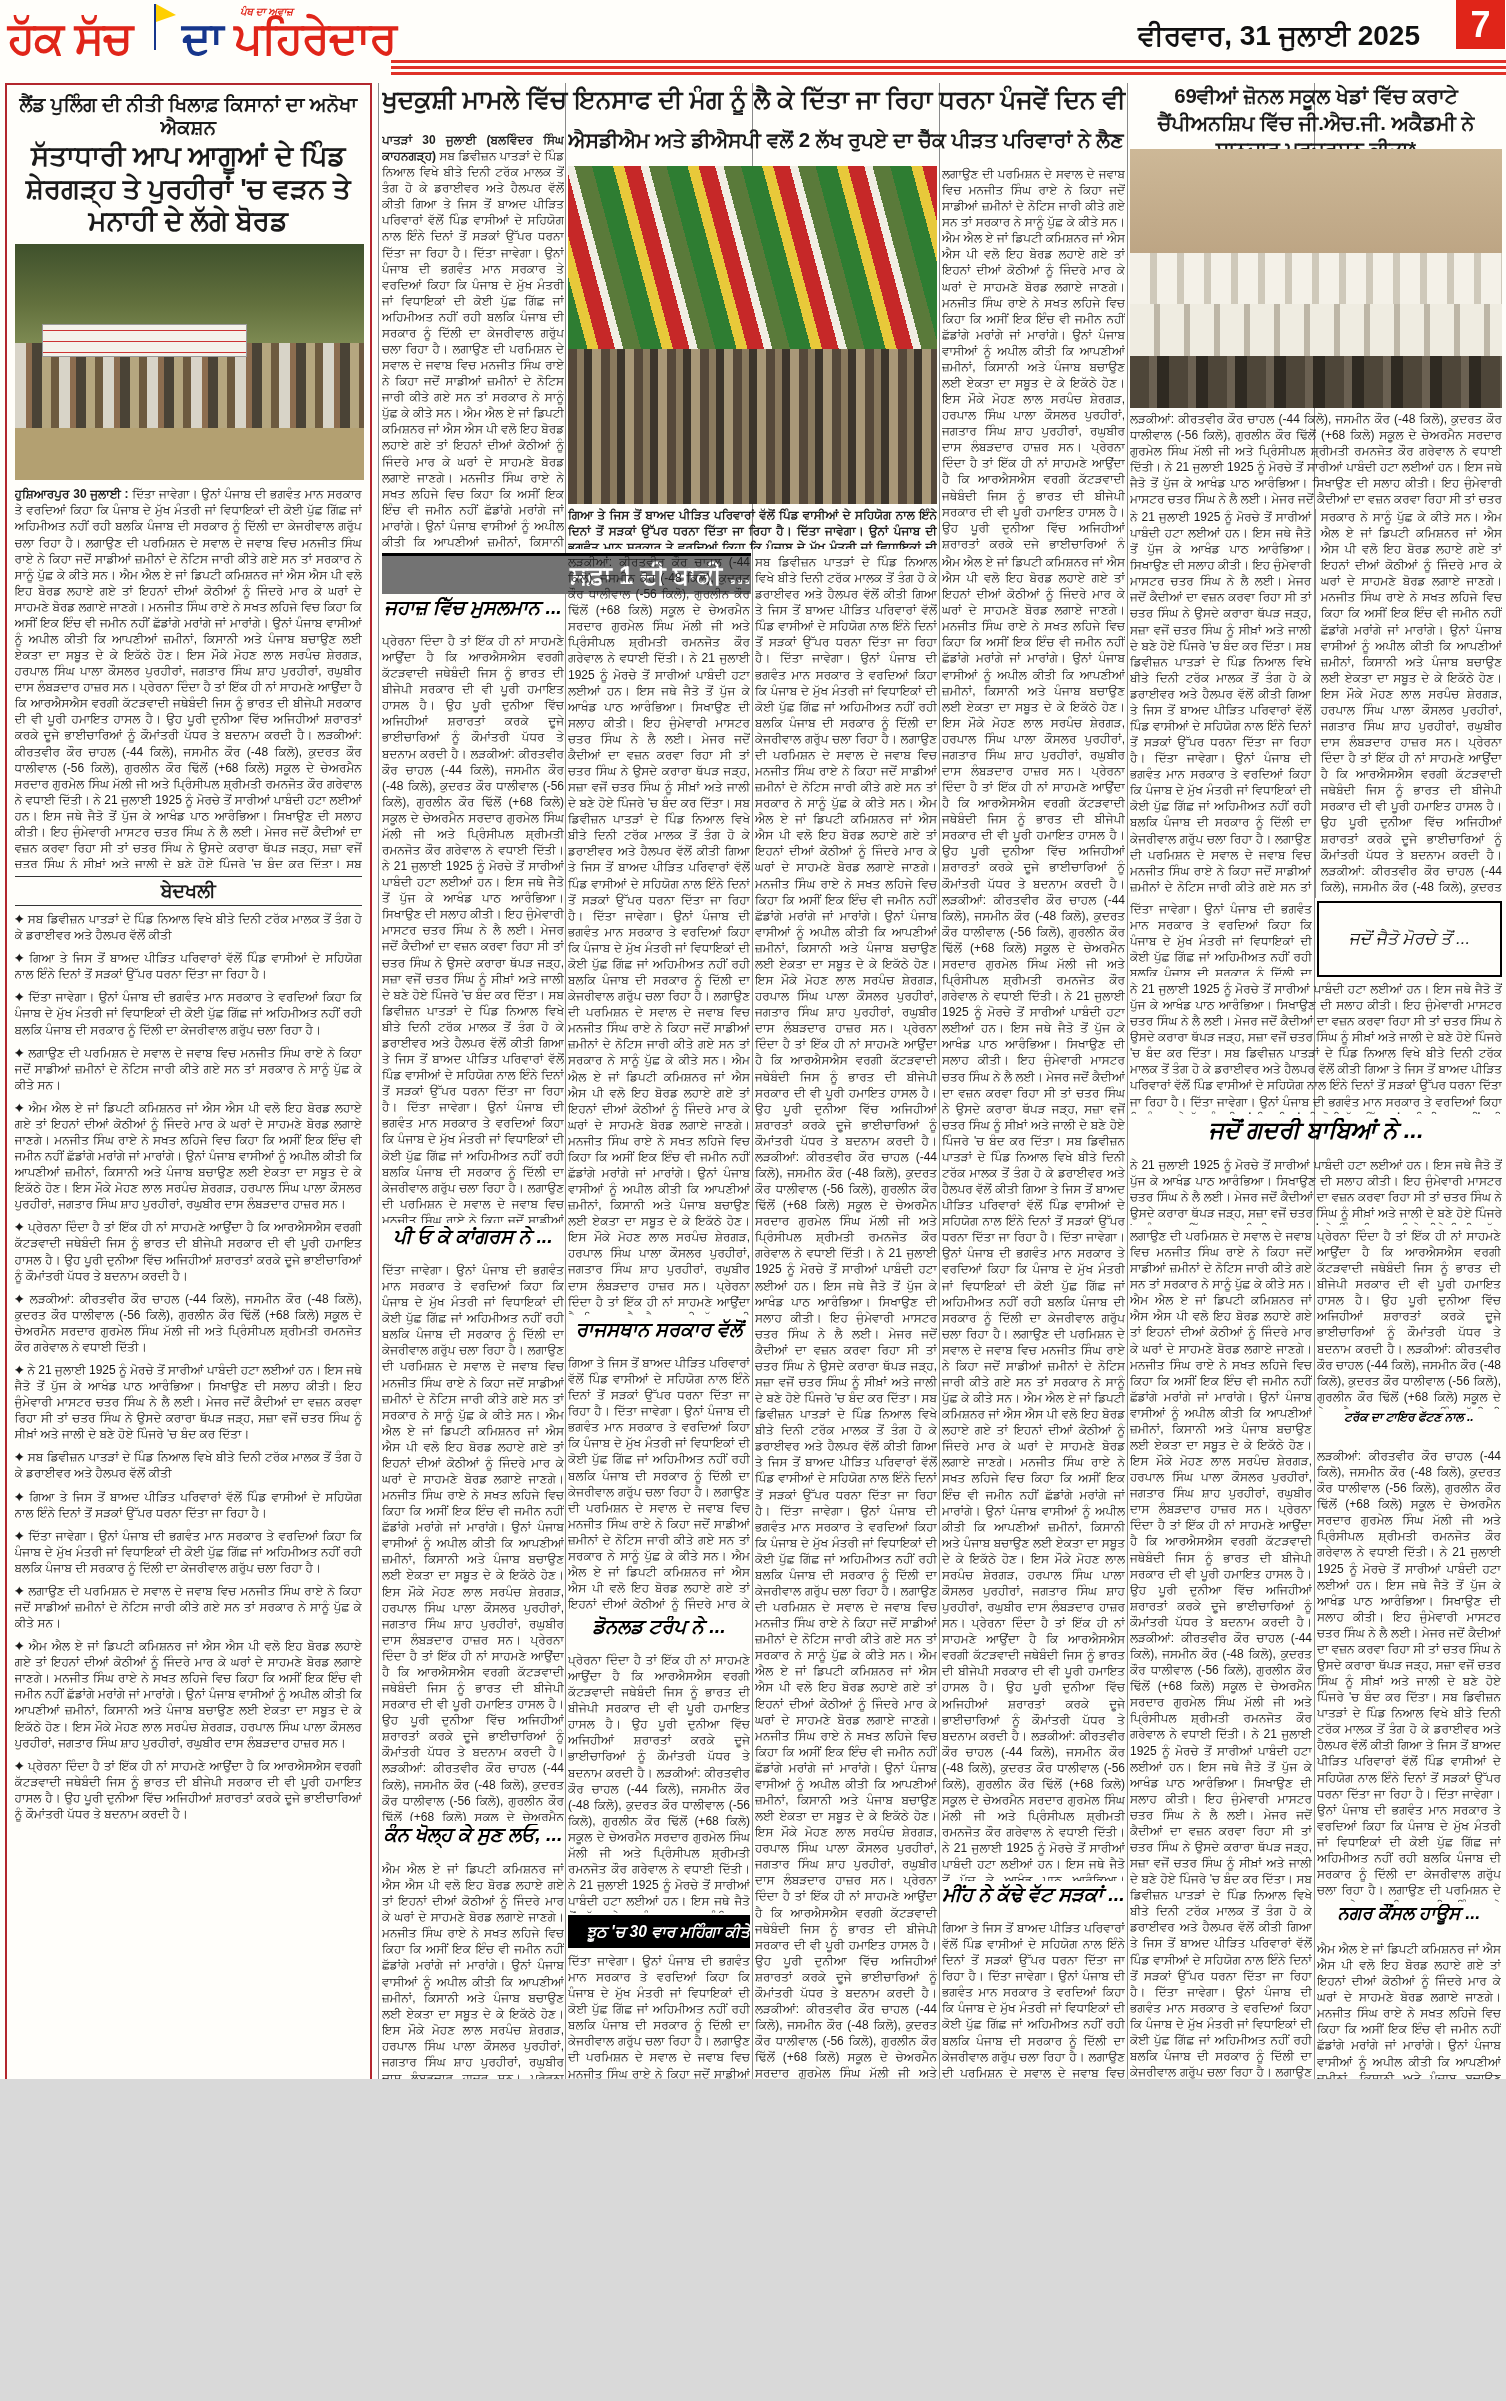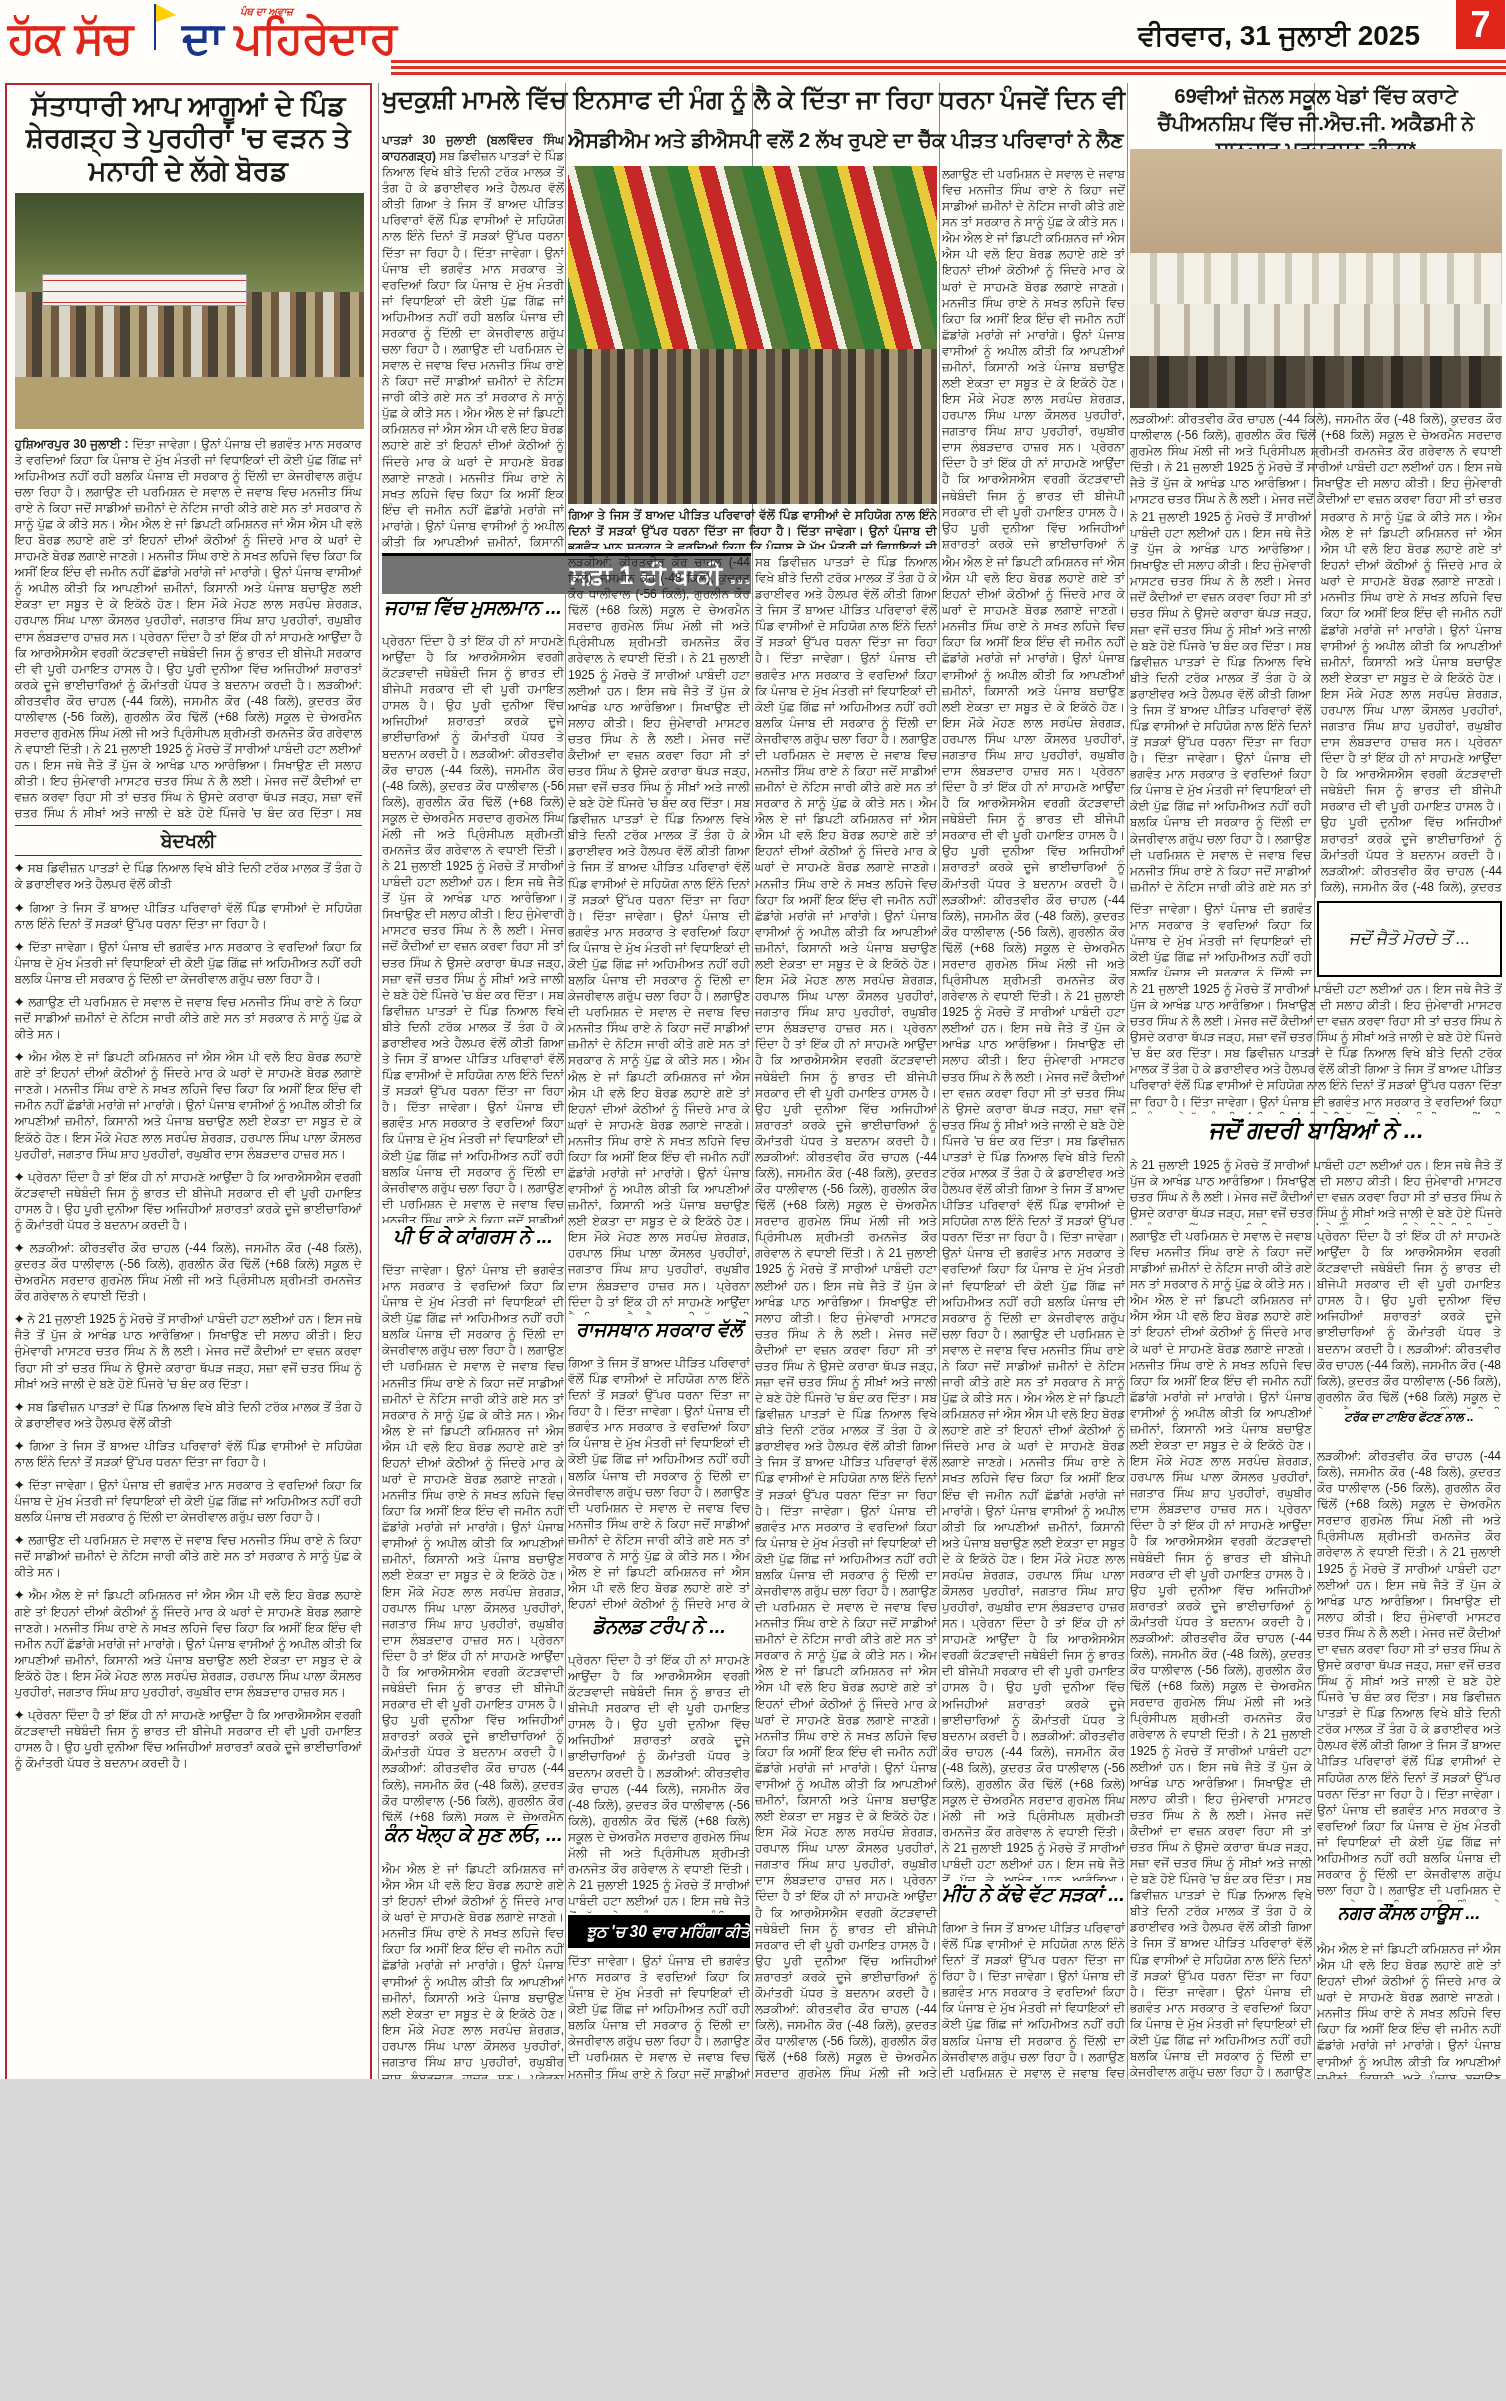--- a/index.html
+++ b/index.html
@@ -106,20 +106,21 @@
   <div class="numbox">7</div>
 
   <div class="vrule" style="left:378px"></div>
   <div class="vrule" style="left:565px"></div>
   <div class="vrule" style="left:752px"></div>
   <div class="vrule" style="left:939px"></div>
   <div class="vrule" style="left:1127px"></div>
   <div class="vrule" style="left:1314px"></div>
 
   <div class="story1">
+    <div class="kicker">ਲੈਂਡ ਪੁਲਿੰਗ ਦੀ ਨੀਤੀ ਖਿਲਾਫ਼ ਕਿਸਾਨਾਂ ਦਾ ਅਨੋਖਾ ਐਕਸ਼ਨ</div>
     <div class="headline1">ਸੱਤਾਧਾਰੀ ਆਪ ਆਗੂਆਂ ਦੇ ਪਿੰਡ ਸ਼ੇਰਗੜ੍ਹ ਤੇ ਪੁਰਹੀਰਾਂ 'ਚ ਵੜਨ ਤੇ ਮਨਾਹੀ ਦੇ ਲੱਗੇ ਬੋਰਡ</div>
     <div class="photo" style="width:349px;height:236px;margin:3.1px auto 6.3px;">
       <div class="p1-foliage"></div>
       <div class="p1-crowd"></div>
       <div class="p1-ground"></div>
       <div class="p1-banner"></div>
     </div>
     <div class="s1-body"><span class="lead-dateline">ਹੁਸ਼ਿਆਰਪੁਰ 30 ਜੁਲਾਈ :</span> <span>ਦਿੱਤਾ ਜਾਵੇਗਾ। ਉਨਾਂ ਪੰਜਾਬ ਦੀ ਭਗਵੰਤ ਮਾਨ ਸਰਕਾਰ ਤੇ ਵਰਦਿਆਂ ਕਿਹਾ ਕਿ ਪੰਜਾਬ ਦੇ ਮੁੱਖ ਮੰਤਰੀ ਜਾਂ ਵਿਧਾਇਕਾਂ ਦੀ ਕੋਈ ਪੁੱਛ ਗਿੱਛ ਜਾਂ ਅਹਿਮੀਅਤ ਨਹੀਂ ਰਹੀ ਬਲਕਿ ਪੰਜਾਬ ਦੀ ਸਰਕਾਰ ਨੂੰ ਦਿੱਲੀ ਦਾ ਕੇਜਰੀਵਾਲ ਗਰੁੱਪ ਚਲਾ ਰਿਹਾ ਹੈ। ਲਗਾਉਣ ਦੀ ਪਰਮਿਸ਼ਨ ਦੇ ਸਵਾਲ ਦੇ ਜਵਾਬ ਵਿਚ ਮਨਜੀਤ ਸਿੰਘ ਰਾਏ ਨੇ ਕਿਹਾ ਜਦੋਂ ਸਾਡੀਆਂ ਜ਼ਮੀਨਾਂ ਦੇ ਨੋਟਿਸ ਜਾਰੀ ਕੀਤੇ ਗਏ ਸਨ ਤਾਂ ਸਰਕਾਰ ਨੇ ਸਾਨੂੰ ਪੁੱਛ ਕੇ ਕੀਤੇ ਸਨ। ਐਮ ਐਲ ਏ ਜਾਂ ਡਿਪਟੀ ਕਮਿਸ਼ਨਰ ਜਾਂ ਐਸ ਐਸ ਪੀ ਵਲੋ ਇਹ ਬੋਰਡ ਲਹਾਏ ਗਏ ਤਾਂ ਇਹਨਾਂ ਦੀਆਂ ਕੋਠੀਆਂ ਨੂੰ ਜਿੰਦਰੇ ਮਾਰ ਕੇ ਘਰਾਂ ਦੇ ਸਾਹਮਣੇ ਬੋਰਡ ਲਗਾਏ ਜਾਣਗੇ। ਮਨਜੀਤ ਸਿੰਘ ਰਾਏ ਨੇ ਸਖਤ ਲਹਿਜੇ ਵਿਚ ਕਿਹਾ ਕਿ ਅਸੀਂ ਇਕ ਇੰਚ ਵੀ ਜਮੀਨ ਨਹੀਂ ਛੱਡਾਂਗੇ ਮਰਾਂਗੇ ਜਾਂ ਮਾਰਾਂਗੇ। ਉਨਾਂ ਪੰਜਾਬ ਵਾਸੀਆਂ ਨੂੰ ਅਪੀਲ ਕੀਤੀ ਕਿ ਆਪਣੀਆਂ ਜ਼ਮੀਨਾਂ, ਕਿਸਾਨੀ ਅਤੇ ਪੰਜਾਬ ਬਚਾਉਣ ਲਈ ਏਕਤਾ ਦਾ ਸਬੂਤ ਦੇ ਕੇ ਇਕੱਠੇ ਹੋਣ। ਇਸ ਮੌਕੇ ਮੋਹਣ ਲਾਲ ਸਰਪੰਚ ਸ਼ੇਰਗੜ, ਹਰਪਾਲ ਸਿੰਘ ਪਾਲਾ ਕੌਸਲਰ ਪੁਰਹੀਰਾਂ, ਜਗਤਾਰ ਸਿੰਘ ਸ਼ਾਹ ਪੁਰਹੀਰਾਂ, ਰਘੁਬੀਰ ਦਾਸ ਲੰਬੜਦਾਰ ਹਾਜ਼ਰ ਸਨ। ਪ੍ਰੇਰਨਾ ਦਿੰਦਾ ਹੈ ਤਾਂ ਇੱਕ ਹੀ ਨਾਂ ਸਾਹਮਣੇ ਆਉਂਦਾ ਹੈ ਕਿ ਆਰਐਸਐਸ ਵਰਗੀ ਕੱਟੜਵਾਦੀ ਜਥੇਬੰਦੀ ਜਿਸ ਨੂੰ ਭਾਰਤ ਦੀ ਬੀਜੇਪੀ ਸਰਕਾਰ ਦੀ ਵੀ ਪੂਰੀ ਹਮਾਇਤ ਹਾਸਲ ਹੈ। ਉਹ ਪੂਰੀ ਦੁਨੀਆ ਵਿੱਚ ਅਜਿਹੀਆਂ ਸ਼ਰਾਰਤਾਂ ਕਰਕੇ ਦੂਜੇ ਭਾਈਚਾਰਿਆਂ ਨੂੰ ਕੌਮਾਂਤਰੀ ਪੱਧਰ ਤੇ ਬਦਨਾਮ ਕਰਦੀ ਹੈ। ਲੜਕੀਆਂ: ਕੀਰਤਵੀਰ ਕੌਰ ਚਾਹਲ (-44 ਕਿਲੋ), ਜਸਮੀਨ ਕੌਰ (-48 ਕਿਲੋ), ਕੁਦਰਤ ਕੌਰ ਧਾਲੀਵਾਲ (-56 ਕਿਲੋ), ਗੁਰਲੀਨ ਕੌਰ ਢਿੱਲੋਂ (+68 ਕਿਲੋ) ਸਕੂਲ ਦੇ ਚੇਅਰਮੈਨ ਸਰਦਾਰ ਗੁਰਮੇਲ ਸਿੰਘ ਮੱਲੀ ਜੀ ਅਤੇ ਪ੍ਰਿੰਸੀਪਲ ਸ਼੍ਰੀਮਤੀ ਰਮਨਜੋਤ ਕੌਰ ਗਰੇਵਾਲ ਨੇ ਵਧਾਈ ਦਿੱਤੀ। ਨੇ 21 ਜੁਲਾਈ 1925 ਨੂੰ ਮੋਰਚੇ ਤੋਂ ਸਾਰੀਆਂ ਪਾਬੰਦੀ ਹਟਾ ਲਈਆਂ ਹਨ। ਇਸ ਜਥੇ ਜੈਤੋ ਤੋਂ ਪੁੱਜ ਕੇ ਆਖੰਡ ਪਾਠ ਆਰੰਭਿਆ। ਸਿਖਾਉਣ ਦੀ ਸਲਾਹ ਕੀਤੀ। ਇਹ ਜੁੰਮੇਵਾਰੀ ਮਾਸਟਰ ਚਤਰ ਸਿੰਘ ਨੇ ਲੈ ਲਈ। ਮੇਜਰ ਜਦੋਂ ਕੈਦੀਆਂ ਦਾ ਵਜ਼ਨ ਕਰਵਾ ਰਿਹਾ ਸੀ ਤਾਂ ਚਤਰ ਸਿੰਘ ਨੇ ਉਸਦੇ ਕਰਾਰਾ ਥੱਪੜ ਜੜ੍ਹ, ਸਜ਼ਾ ਵਜੋਂ ਚਤਰ ਸਿੰਘ ਨੂੰ ਸੀਖ਼ਾਂ ਅਤੇ ਜਾਲੀ ਦੇ ਬਣੇ ਹੋਏ ਪਿੰਜਰੇ 'ਚ ਬੰਦ ਕਰ ਦਿੱਤਾ। ਸਬ ਡਿਵੀਜ਼ਨ ਪਾਤੜਾਂ ਦੇ ਪਿੰਡ ਨਿਆਲ ਵਿਖੇ ਬੀਤੇ ਦਿਨੀ ਟਰੱਕ ਮਾਲਕ ਤੋਂ ਤੰਗ ਹੋ ਕੇ ਡਰਾਈਵਰ ਅਤੇ ਹੈਲਪਰ ਵੱਲੋਂ ਕੀਤੀ ਗਿਆ ਤੇ ਜਿਸ ਤੋਂ ਬਾਅਦ ਪੀੜਿਤ ਪਰਿਵਾਰਾਂ ਵੱਲੋਂ ਪਿੰਡ ਵਾਸੀਆਂ ਦੇ ਸਹਿਯੋਗ ਨਾਲ ਇੰਨੇ ਦਿਨਾਂ ਤੋਂ ਸੜਕਾਂ ਉੱਪਰ ਧਰਨਾ ਦਿੱਤਾ ਜਾ ਰਿਹਾ ਹੈ। ਦਿੱਤਾ ਜਾਵੇਗਾ। ਉਨਾਂ ਪੰਜਾਬ ਦੀ ਭਗਵੰਤ ਮਾਨ ਸਰਕਾਰ ਤੇ ਵਰਦਿਆਂ ਕਿਹਾ ਕਿ ਪੰਜਾਬ ਦੇ ਮੁੱਖ ਮੰਤਰੀ ਜਾਂ ਵਿਧਾਇਕਾਂ ਦੀ ਕੋਈ ਪੁੱਛ ਗਿੱਛ ਜਾਂ ਅਹਿਮੀਅਤ ਨਹੀਂ ਰਹੀ ਬਲਕਿ ਪੰਜਾਬ ਦੀ ਸਰਕਾਰ ਨੂੰ ਦਿੱਲੀ ਦਾ ਕੇਜਰੀਵਾਲ ਗਰੁੱਪ ਚਲਾ ਰਿਹਾ ਹੈ। ਲਗਾਉਣ ਦੀ ਪਰਮਿਸ਼ਨ ਦੇ ਸਵਾਲ ਦੇ ਜਵਾਬ ਵਿਚ ਮਨਜੀਤ ਸਿੰਘ ਰਾਏ ਨੇ ਕਿਹਾ ਜਦੋਂ ਸਾਡੀਆਂ ਜ਼ਮੀਨਾਂ ਦੇ ਨੋਟਿਸ ਜਾਰੀ ਕੀਤੇ ਗਏ ਸਨ ਤਾਂ ਸਰਕਾਰ ਨੇ ਸਾਨੂੰ ਪੁੱਛ ਕੇ ਕੀਤੇ ਸਨ। ਐਮ ਐਲ ਏ ਜਾਂ ਡਿਪਟੀ ਕਮਿਸ਼ਨਰ ਜਾਂ ਐਸ ਐਸ ਪੀ ਵਲੋ ਇਹ ਬੋਰਡ ਲਹਾਏ ਗਏ ਤਾਂ ਇਹਨਾਂ ਦੀਆਂ ਕੋਠੀਆਂ ਨੂੰ ਜਿੰਦਰੇ ਮਾਰ ਕੇ ਘਰਾਂ ਦੇ ਸਾਹਮਣੇ ਬੋਰਡ ਲਗਾਏ ਜਾਣਗੇ। ਮਨਜੀਤ ਸਿੰਘ ਰਾਏ ਨੇ ਸਖਤ ਲਹਿਜੇ ਵਿਚ ਕਿਹਾ ਕਿ ਅਸੀਂ ਇਕ ਇੰਚ ਵੀ ਜਮੀਨ ਨਹੀਂ ਛੱਡਾਂਗੇ ਮਰਾਂਗੇ ਜਾਂ ਮਾਰਾਂਗੇ। ਉਨਾਂ ਪੰਜਾਬ ਵਾਸੀਆਂ ਨੂੰ ਅਪੀਲ ਕੀਤੀ ਕਿ ਆਪਣੀਆਂ ਜ਼ਮੀਨਾਂ, ਕਿਸਾਨੀ ਅਤੇ ਪੰਜਾਬ ਬਚਾਉਣ ਲਈ ਏਕਤਾ ਦਾ ਸਬੂਤ ਦੇ ਕੇ ਇਕੱਠੇ ਹੋਣ। ਇਸ ਮੌਕੇ ਮੋਹਣ ਲਾਲ ਸਰਪੰਚ ਸ਼ੇਰਗੜ, ਹਰਪਾਲ ਸਿੰਘ ਪਾਲਾ ਕੌਸਲਰ ਪੁਰਹੀਰਾਂ, ਜਗਤਾਰ ਸਿੰਘ ਸ਼ਾਹ ਪੁਰਹੀਰਾਂ, ਰਘੁਬੀਰ ਦਾਸ ਲੰਬੜਦਾਰ ਹਾਜ਼ਰ ਸਨ। ਪ੍ਰੇਰਨਾ ਦਿੰਦਾ ਹੈ ਤਾਂ ਇੱਕ ਹੀ ਨਾਂ ਸਾਹਮਣੇ ਆਉਂਦਾ ਹੈ ਕਿ ਆਰਐਸਐਸ ਵਰਗੀ ਕੱਟੜਵਾਦੀ ਜਥੇਬੰਦੀ ਜਿਸ ਨੂੰ ਭਾਰਤ ਦੀ ਬੀਜੇਪੀ ਸਰਕਾਰ ਦੀ ਵੀ ਪੂਰੀ ਹਮਾਇਤ ਹਾਸਲ ਹੈ। ਉਹ ਪੂਰੀ ਦੁਨੀਆ ਵਿੱਚ ਅਜਿਹੀਆਂ ਸ਼ਰਾਰਤਾਂ ਕਰਕੇ ਦੂਜੇ ਭਾਈਚਾਰਿਆਂ ਨੂੰ ਕੌਮਾਂਤਰੀ ਪੱਧਰ ਤੇ ਬਦਨਾਮ ਕਰਦੀ ਹੈ। ਲੜਕੀਆਂ: ਕੀਰਤਵੀਰ ਕੌਰ ਚਾਹਲ (-44 ਕਿਲੋ), ਜਸਮੀਨ ਕੌਰ (-48 ਕਿਲੋ), ਕੁਦਰਤ ਕੌਰ ਧਾਲੀਵਾਲ (-56 ਕਿਲੋ), ਗੁਰਲੀਨ ਕੌਰ ਢਿੱਲੋਂ (+68 ਕਿਲੋ) ਸਕੂਲ ਦੇ ਚੇਅਰਮੈਨ ਸਰਦਾਰ ਗੁਰਮੇਲ ਸਿੰਘ ਮੱਲੀ ਜੀ ਅਤੇ ਪ੍ਰਿੰਸੀਪਲ ਸ਼੍ਰੀਮਤੀ ਰਮਨਜੋਤ ਕੌਰ ਗਰੇਵਾਲ ਨੇ ਵਧਾਈ ਦਿੱਤੀ। ਨੇ 21 ਜੁਲਾਈ 1925 ਨੂੰ ਮੋਰਚੇ ਤੋਂ ਸਾਰੀਆਂ ਪਾਬੰਦੀ ਹਟਾ ਲਈਆਂ ਹਨ। ਇਸ ਜਥੇ ਜੈਤੋ ਤੋਂ ਪੁੱਜ ਕੇ ਆਖੰਡ ਪਾਠ ਆਰੰਭਿਆ। ਸਿਖਾਉਣ ਦੀ ਸਲਾਹ ਕੀਤੀ। ਇਹ ਜੁੰਮੇਵਾਰੀ ਮਾਸਟਰ ਚਤਰ ਸਿੰਘ ਨੇ ਲੈ ਲਈ। ਮੇਜਰ ਜਦੋਂ ਕੈਦੀਆਂ ਦਾ ਵਜ਼ਨ ਕਰਵਾ ਰਿਹਾ ਸੀ ਤਾਂ ਚਤਰ ਸਿੰਘ ਨੇ ਉਸਦੇ ਕਰਾਰਾ ਥੱਪੜ ਜੜ੍ਹ, ਸਜ਼ਾ ਵਜੋਂ ਚਤਰ ਸਿੰਘ ਨੂੰ ਸੀਖ਼ਾਂ ਅਤੇ ਜਾਲੀ ਦੇ ਬਣੇ ਹੋਏ ਪਿੰਜਰੇ 'ਚ ਬੰਦ ਕਰ ਦਿੱਤਾ। ਸਬ ਡਿਵੀਜ਼ਨ ਪਾਤੜਾਂ ਦੇ ਪਿੰਡ ਨਿਆਲ ਵਿਖੇ ਬੀਤੇ ਦਿਨੀ ਟਰੱਕ ਮਾਲਕ ਤੋਂ ਤੰਗ ਹੋ ਕੇ ਡਰਾਈਵਰ ਅਤੇ ਹੈਲਪਰ ਵੱਲੋਂ ਕੀਤੀ ਗਿਆ ਤੇ ਜਿਸ ਤੋਂ ਬਾਅਦ ਪੀੜਿਤ ਪਰਿਵਾਰਾਂ ਵੱਲੋਂ ਪਿੰਡ ਵਾਸੀਆਂ ਦੇ ਸਹਿਯੋਗ ਨਾਲ ਇੰਨੇ ਦਿਨਾਂ ਤੋਂ ਸੜਕਾਂ ਉੱਪਰ ਧਰਨਾ ਦਿੱਤਾ ਜਾ ਰਿਹਾ ਹੈ।</span></div>
     <div class="bedkhali-title">ਬੇਦਖਲੀ</div>
     <div class="bullets">

